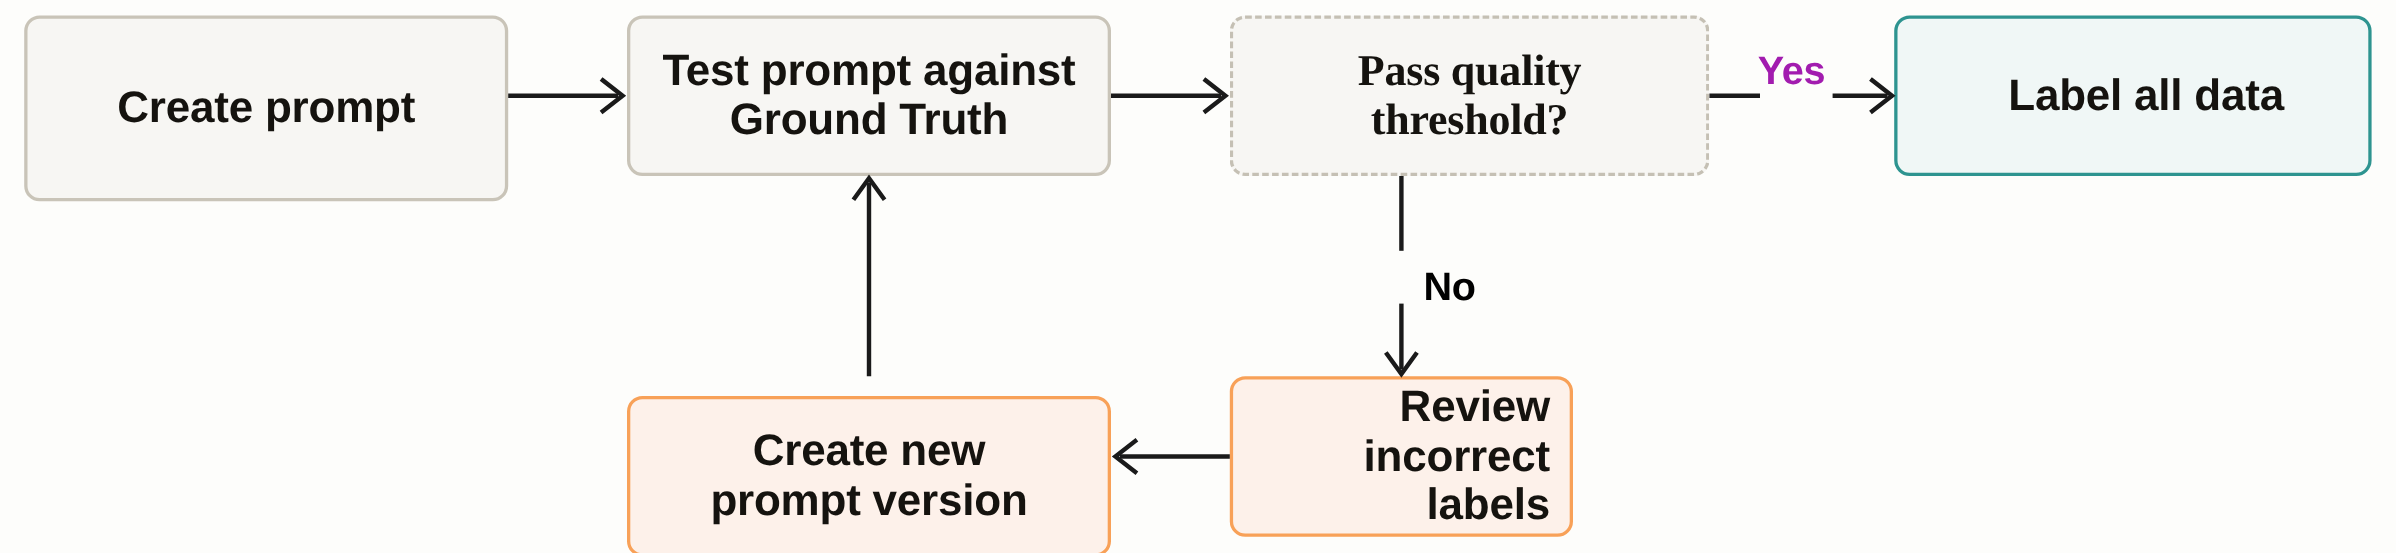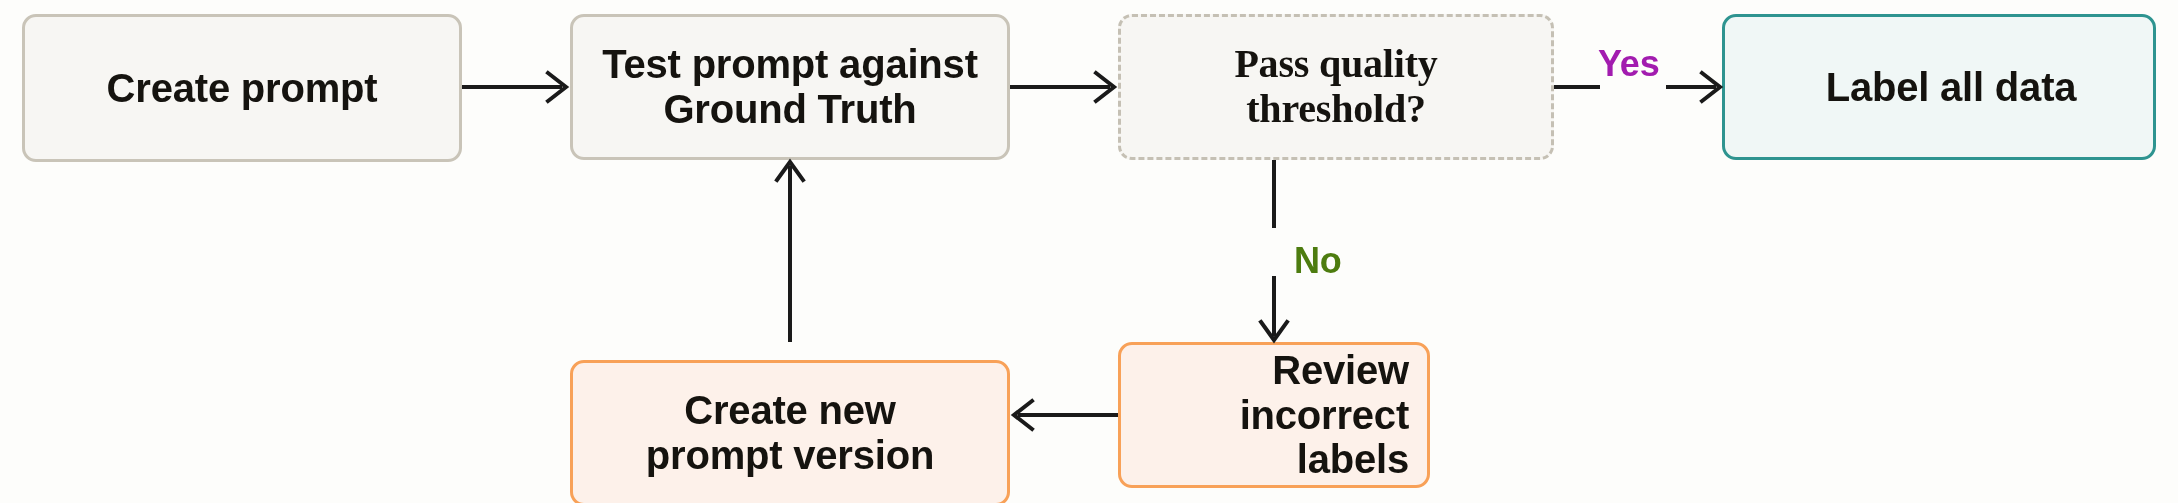--- a/index.html
+++ b/index.html
@@ -48,21 +48,21 @@
   .node-success {
     background: #f0f7f6;
     border: 3px solid #2e9490;
   }
   .node-warning {
     background: #fdf1ea;
     border: 3px solid #f8a158;
   }
 
   
-  #node-create-prompt      { left: 22px;   top: 14px;  width: 440px; height: 148px; }
+  #node-create-prompt      { left: 22px;   top: 14px;  width: 440px; height: 169px; }
   #node-test-prompt        { left: 570px;  top: 14px;  width: 440px; height: 146px; }
   #node-pass-quality       { left: 1118px; top: 14px;  width: 436px; height: 146px; font-family: Liberation Serif, serif; }
   #node-label-all-data     { left: 1722px; top: 14px;  width: 434px; height: 146px; padding-left: 42px; }
   #node-create-new-version { left: 570px;  top: 360px; width: 440px; height: 146px; }
   #node-review-labels      { left: 1118px; top: 342px; width: 312px; height: 146px; text-align: right; }
 
   
   .edge {
     position: absolute;
   }
@@ -84,21 +84,21 @@
     line-height: 1;
   }
   #edge-label-yes {
     left: 1598px;
     top: 46px;
     color: #a21caf;
   }
   #edge-label-no {
     left: 1294px;
     top: 243px;
-    color: #4d7c0f;
+    color: #000000;
   }
 </style>
 </head>
 <body>
 
 <div id="canvas">
 
   <div class="node node-neutral" id="node-create-prompt">
     <span>Create prompt</span>
   </div>

